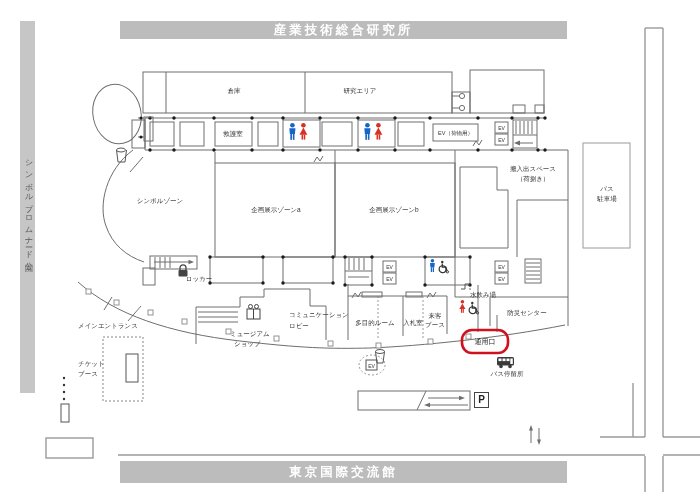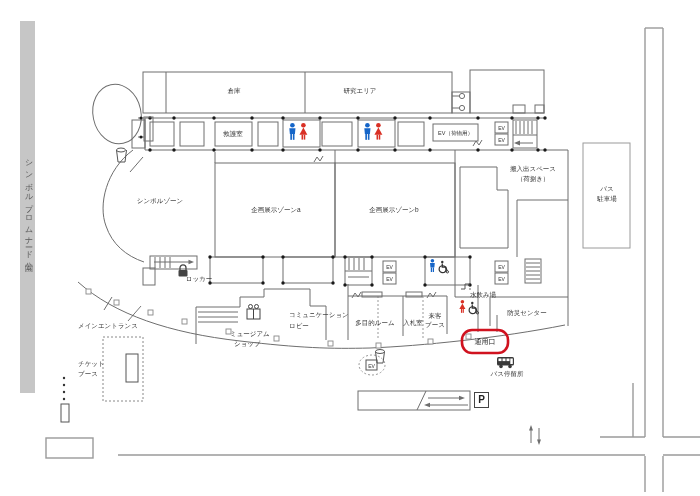--- a/index.html
+++ b/index.html
@@ -15,20 +15,26 @@
   .red-lbl{font-size:7px;color:#222;}
   svg{position:absolute;left:0;top:0;}
   .pbox{position:absolute;left:474px;top:392px;width:15px;height:16px;border:1.5px solid #444;
         box-sizing:border-box;text-align:center;font-size:10px;font-weight:bold;color:#222;line-height:13px;}
 </style>
 </head>
 <body>
 
 <div id="stage">
 
+  <div class="bar" style="left:120px;top:21px;width:447px;height:18px;">
+    <span class="bar-text">産業技術総合研究所</span>
+  </div>
+  <div class="bar" style="left:120px;top:461px;width:447px;height:22px;">
+    <span class="bar-text">東京国際交流館</span>
+  </div>
   <div class="vbar" style="left:20px;top:21px;width:15px;height:372px;">
     <span class="vbar-text">シンボルプロムナード公園</span>
   </div>
 
   <svg width="700" height="496" viewBox="0 0 700 496">
     <defs>
       <g id="man">
         <circle cx="4" cy="2.1" r="2.1" fill="currentColor"></circle>
         <path d="M1.2,4.8 H6.8 L6.3,10 H1.7 Z" fill="currentColor"></path>
         <rect x="2.1" y="10" width="1.5" height="5.3" fill="currentColor"></rect>

